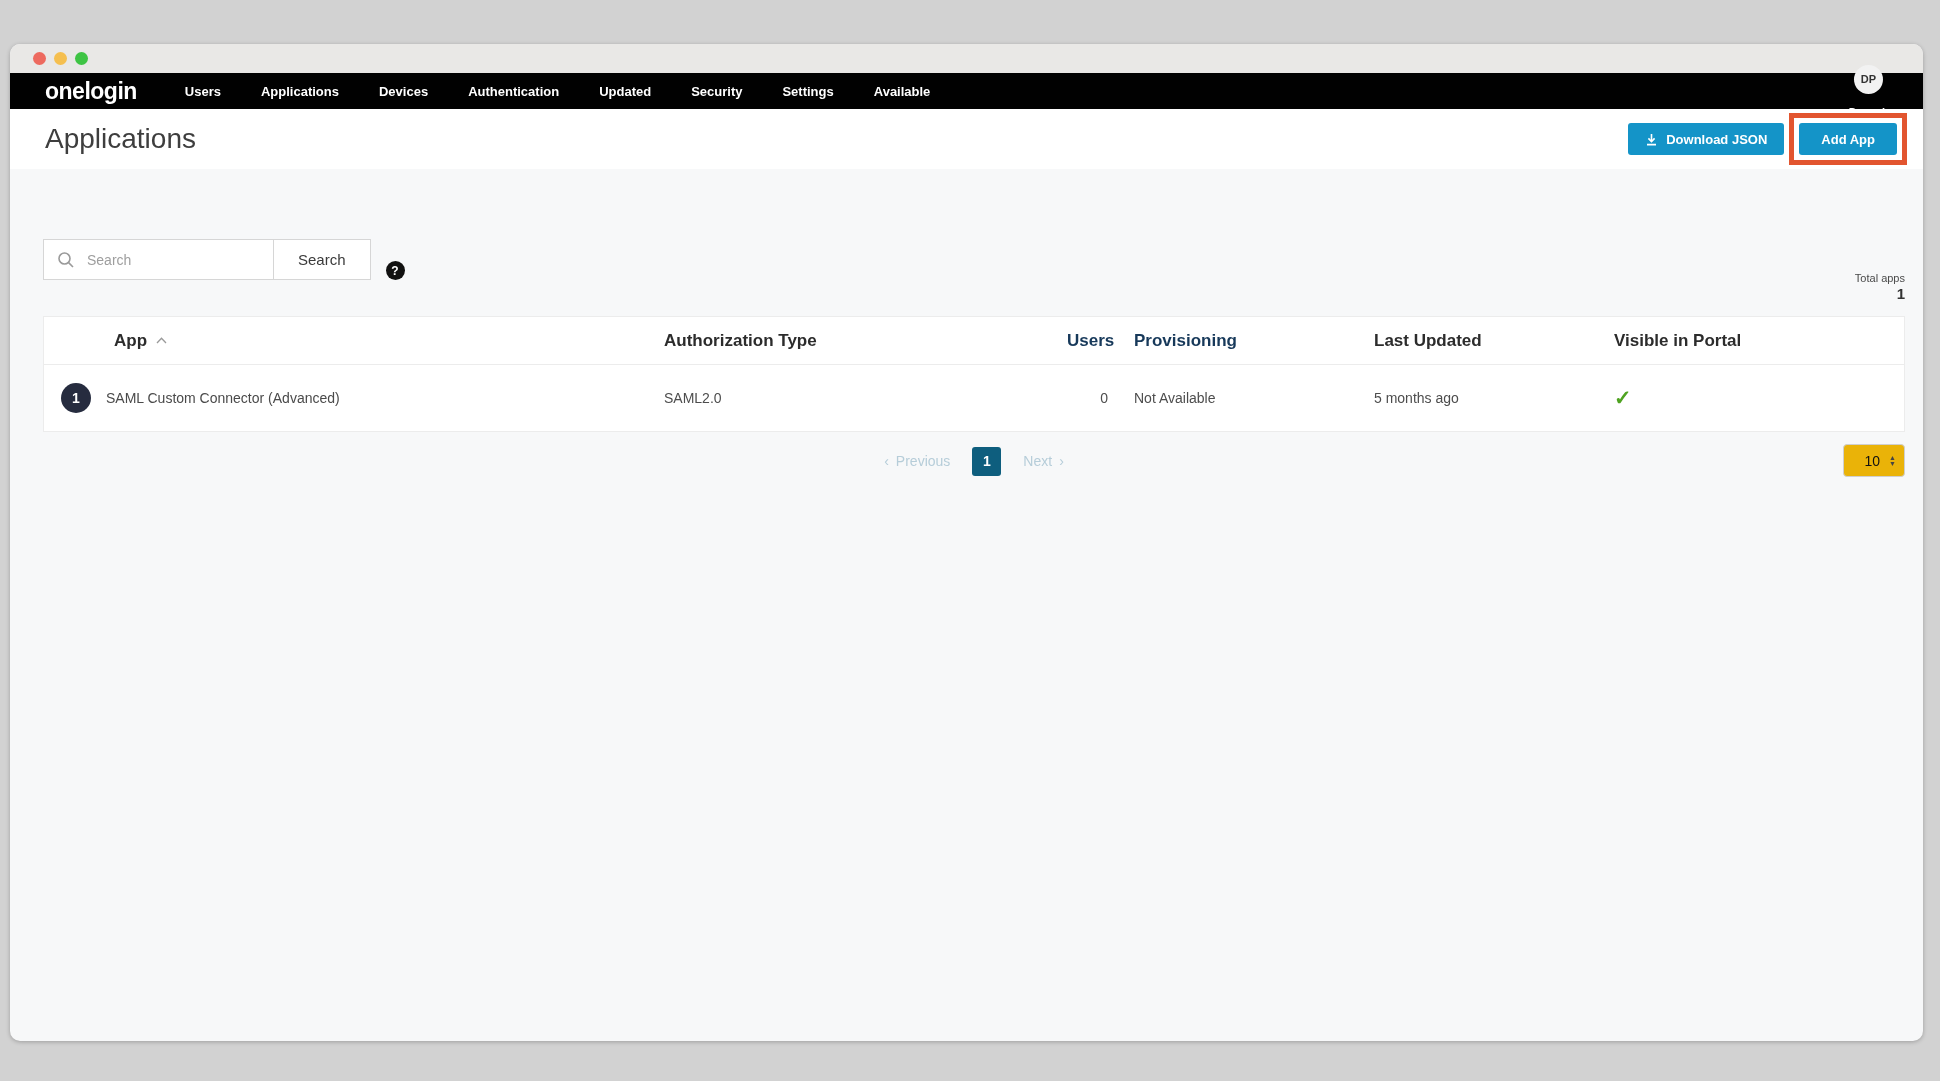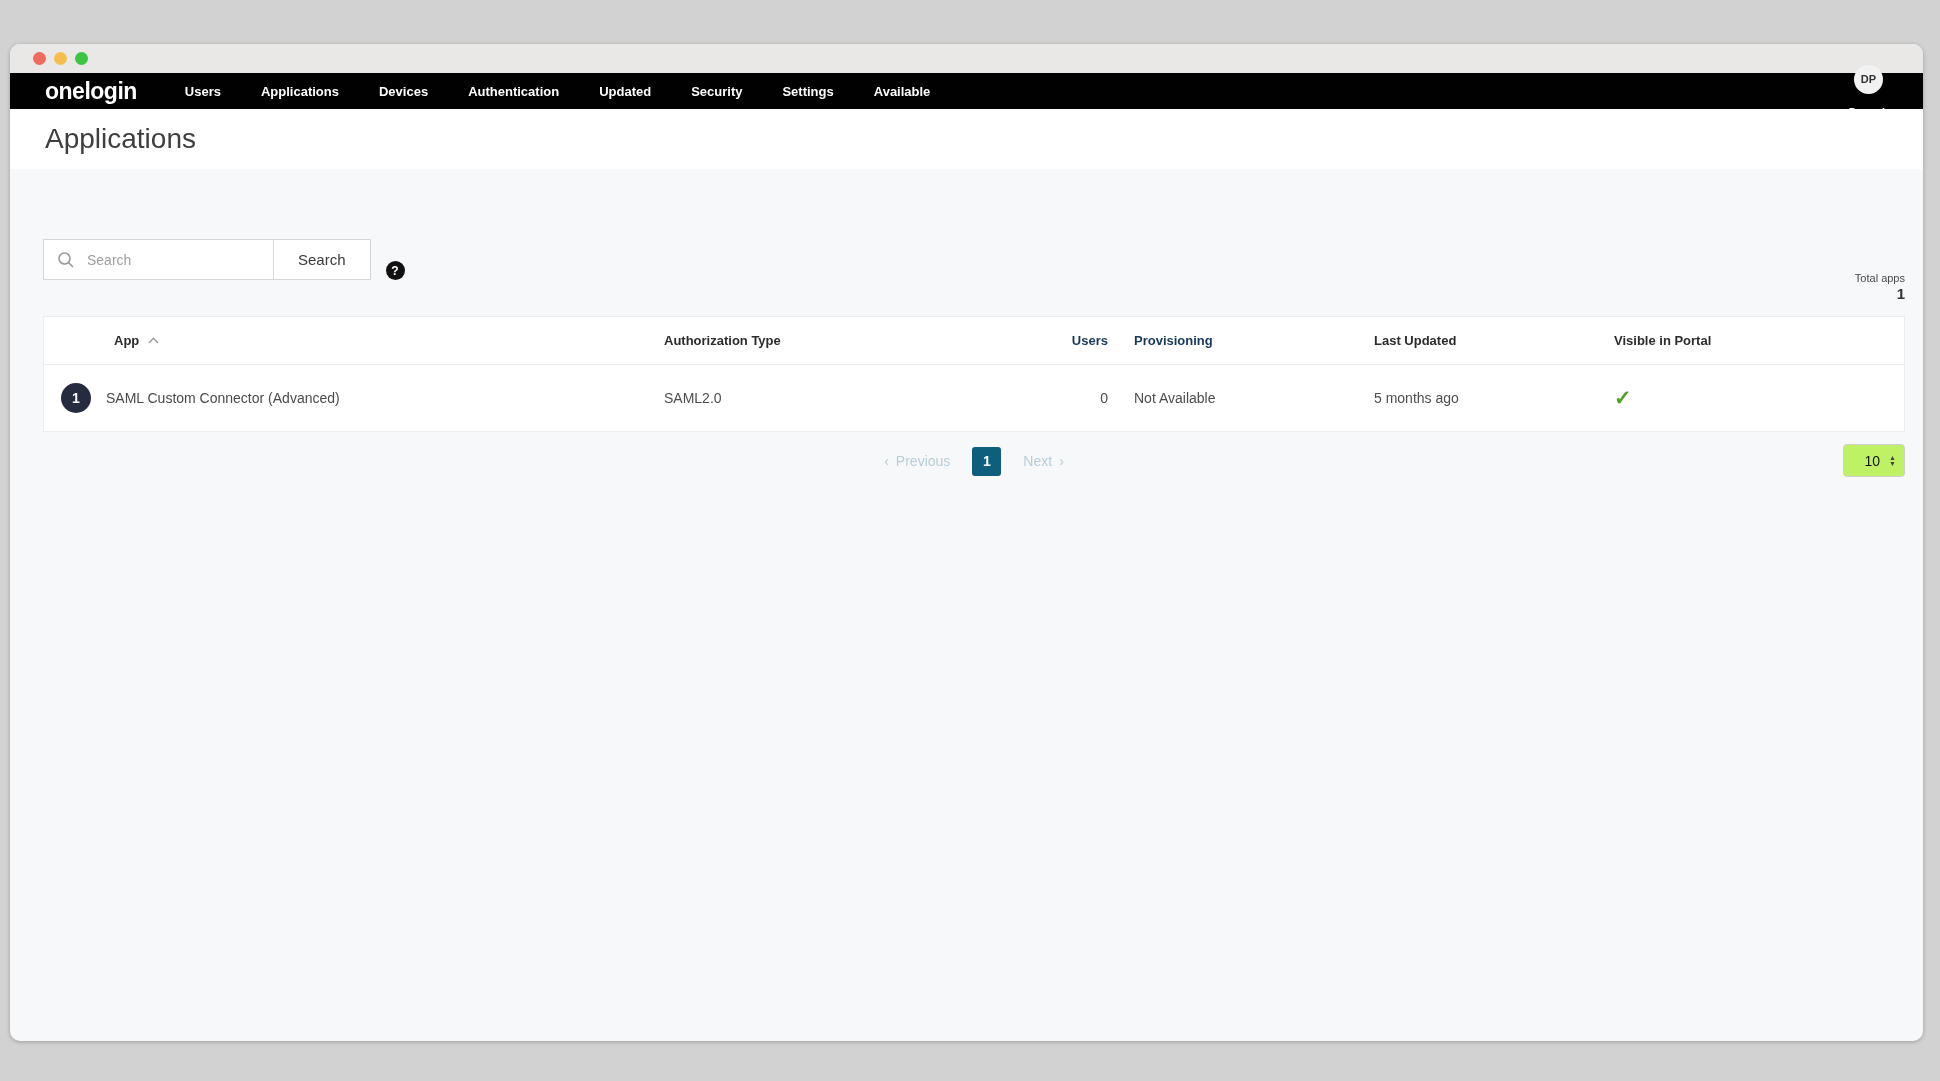--- a/index.html
+++ b/index.html
@@ -113,21 +113,21 @@
     background:#fff; margin-top:14px;
     border:1px solid #ececec;
   }
   .t-grid {
     display:grid;
     grid-template-columns:620px 403px 45px 262px 240px 1fr;
     align-items:center;
   }
   .t-header { height:48px; border-bottom:1px solid #ececec; }
   .t-header .cell {
-    font-size:13px; font-weight:700; color:#2c2c2c; white-space:nowrap;
+    font-size:17px; font-weight:700; color:#2c2c2c; white-space:nowrap;
   }
   .cell-app-h { padding-left:70px; display:flex; align-items:center; gap:9px; cursor:pointer; }
   .cell-users { text-align:right; padding-right:4px; }
   .t-header .cell-users, .t-header .cell-prov { color:#17395a; cursor:pointer; }
   .cell-prov { padding-left:22px; }
   .cell-visible { }
   .t-row { height:66px; cursor:pointer; }
   .t-row .cell { font-size:14px; color:#4d4d4d; white-space:nowrap; }
   .cell-app { padding-left:17px; display:flex; align-items:center; gap:15px; }
   .app-badge {
@@ -151,21 +151,21 @@
   .page-current {
     width:29px; height:29px; border-radius:3px;
     background:#0e5e7e; color:#fff;
     font-size:14px; font-weight:700;
     display:flex; align-items:center; justify-content:center;
     cursor:pointer;
   }
   .page-size {
     position:absolute; right:0; top:0;
     width:62px; height:33px;
-    background:#bef264; border:1px solid #cfcfcf; border-radius:4px;
+    background:#eab308; border:1px solid #cfcfcf; border-radius:4px;
     display:flex; align-items:center; justify-content:flex-end;
     padding:0 8px; gap:9px; cursor:pointer;
   }
   .page-size .val { font-size:14px; color:#111; }
   .spinner { display:flex; flex-direction:column; line-height:6px; }
   .spinner span { font-size:7px; color:#444; }
 </style>
 </head>
 <body>
 
@@ -190,20 +190,37 @@
       <span class="nav-item">Available</span>
     </div>
     <div class="nav-user">
       <span class="avatar">DP</span>
       <span class="user-name">Deepak</span>
     </div>
   </div>
 
   <div class="page-header">
     <span class="page-title">Applications</span>
+    <div class="header-actions">
+      <button class="btn-blue">
+        <span style="display:flex;">
+          <svg width="13" height="13" viewBox="0 0 13 13">
+            <path d="M6.5 1 V8" stroke="#fff" stroke-width="1.6" fill="none"></path>
+            <path d="M3.4 5.4 L6.5 8.6 L9.6 5.4" stroke="#fff" stroke-width="1.6" fill="none"></path>
+            <path d="M2 11.6 H11" stroke="#fff" stroke-width="1.6"></path>
+          </svg>
+        </span>
+        <span>Download JSON</span>
+      </button>
+      <span class="highlight-box">
+        <button class="btn-blue">
+          <span>Add App</span>
+        </button>
+      </span>
+    </div>
   </div>
 
   <div class="content">
 
     <div class="toolbar-row">
       <div class="search-group">
         <div class="search-box">
           <svg width="18" height="18" viewBox="0 0 18 18">
             <circle cx="7.5" cy="7.5" r="5.5" stroke="#9a9a9a" stroke-width="1.6" fill="none"></circle>
             <path d="M11.6 11.6 L16 16" stroke="#9a9a9a" stroke-width="1.6"></path>

